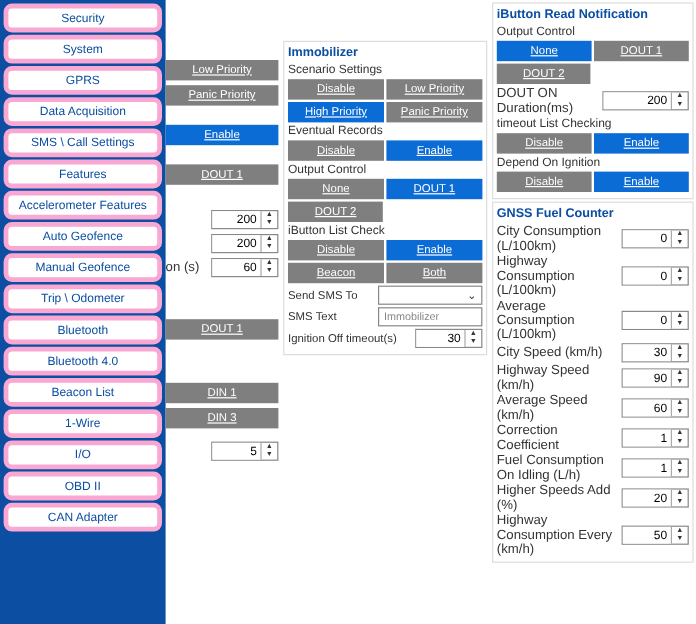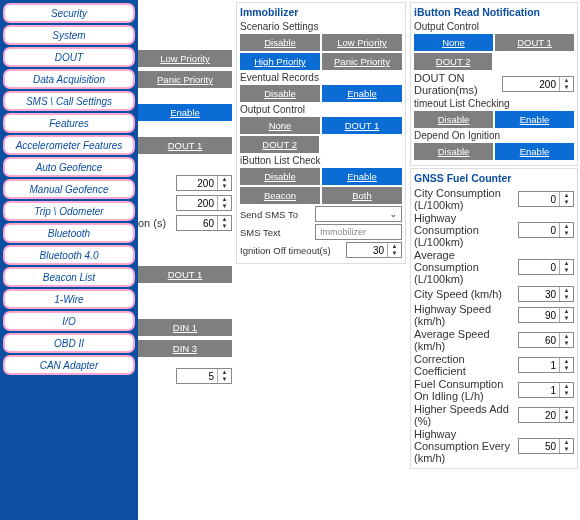--- a/index.html
+++ b/index.html
@@ -1,23 +1,23 @@
 <!DOCTYPE html>
 <html><head>
 <meta charset="utf-8">
 <style>
   * { box-sizing: border-box; margin: 0; padding: 0; }
   body { font-family: "Segoe UI", Arial, sans-serif; font-size: 10px; background: #fff; width: 580px; height: 520px; overflow: hidden; }
   .app { display: flex; height: 100%; }
   .sidebar { width: 138px; background: #0b4ea2; padding: 3px 3px; display: flex; flex-direction: column; gap: 2px; }
-  .side-btn { background: #fff; color: #0b4ea2; border: 2px solid #f9a8d4; border-radius: 7px; text-align: center; padding: 2.5px 2px; font-size: 10px; cursor: pointer; font-style: italic; }
+  .side-btn { background: #fff; color: #0b4ea2; border: 4px solid #f9a8d4; border-radius: 7px; text-align: center; padding: 2.5px 2px; font-size: 10px; cursor: pointer; }
   .main { flex: 1; display: flex; gap: 4px; padding: 2px 2px 2px 0; }
   .col { display: flex; flex-direction: column; gap: 2px; }
   .col1 { width: 94px; }
-  .col2 { width: 170px; }
+  .col2 { width: 170px; margin-top: 32px; }
   .col3 { flex: 1; align-items: center; }
   .panel { border: 1px solid #ddd; padding: 3px; }
   .sec-title { color: #0b4ea2; font-weight: 600; font-size: 10.5px; margin-bottom: 3px; }
   .sub-title { color: #333; font-size: 10px; margin: 2px 0; }
   .btnrow { display: flex; gap: 2px; margin-bottom: 2px; }
   .tbtn { flex: 1; text-align: center; padding: 3px 2px; font-size: 9.5px; cursor: pointer; text-decoration: underline; }
   .g { background: #7f7f7f; color: #fff; }
   .b { background: #0b6cd6; color: #fff; }
   .numrow { display: flex; align-items: center; gap: 3px; margin: 1px 0; }
   .numrow .lbl { flex: 1; color: #333; font-size: 11px; }
@@ -31,21 +31,21 @@
   .kv .klbl { width: 72px; font-size: 9.5px; color: #333; }
   .kv .kval { flex: 1; }
 </style>
 </head>
 <body>
 
 <div class="app">
   <div class="sidebar">
     <div class="side-btn">Security</div>
     <div class="side-btn">System</div>
-    <div class="side-btn">DOUT</div>
+    <div class="side-btn">GPRS</div>
     <div class="side-btn">Data Acquisition</div>
     <div class="side-btn">SMS \ Call Settings</div>
     <div class="side-btn">Features</div>
     <div class="side-btn">Accelerometer Features</div>
     <div class="side-btn">Auto Geofence</div>
     <div class="side-btn">Manual Geofence</div>
     <div class="side-btn">Trip \ Odometer</div>
     <div class="side-btn">Bluetooth</div>
     <div class="side-btn">Bluetooth 4.0</div>
     <div class="side-btn">Beacon List</div>

